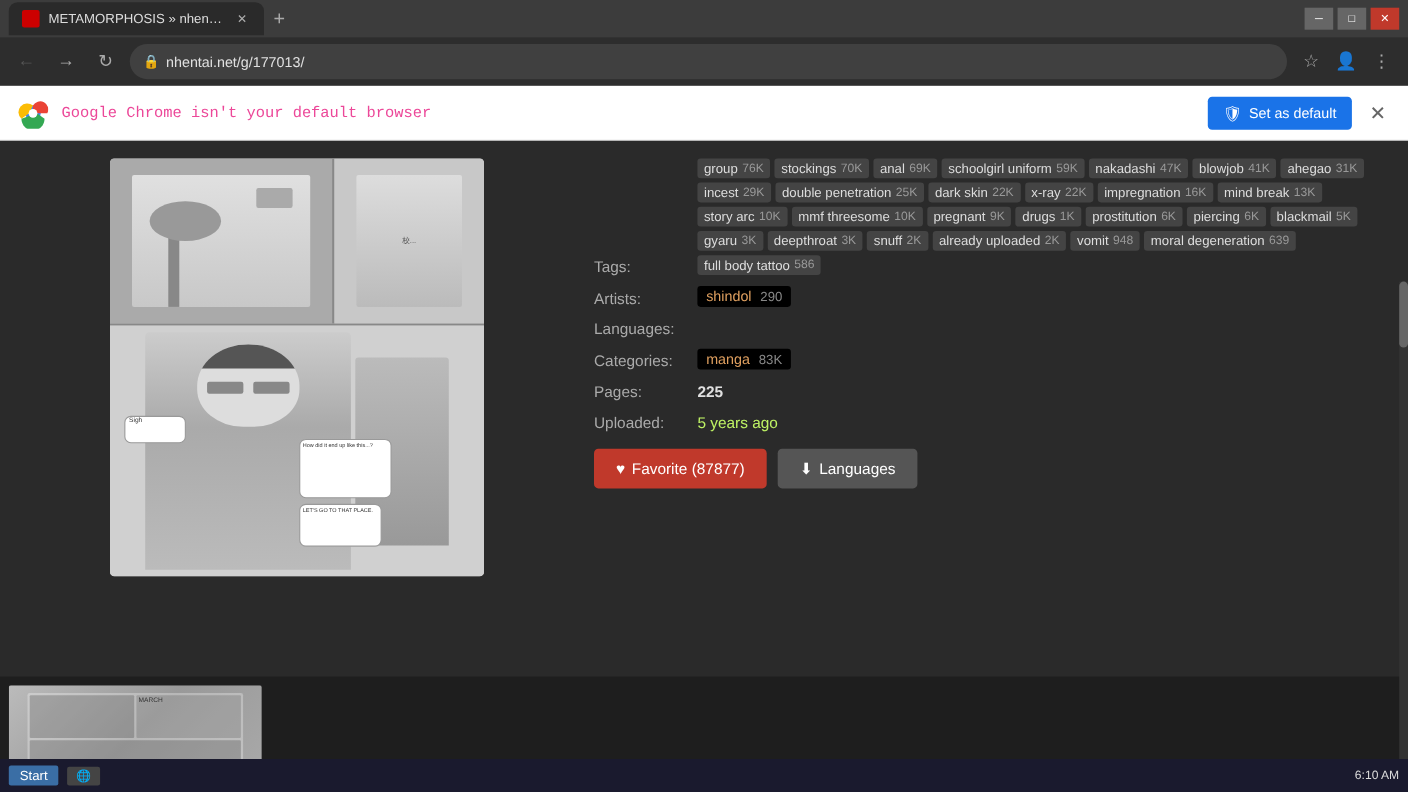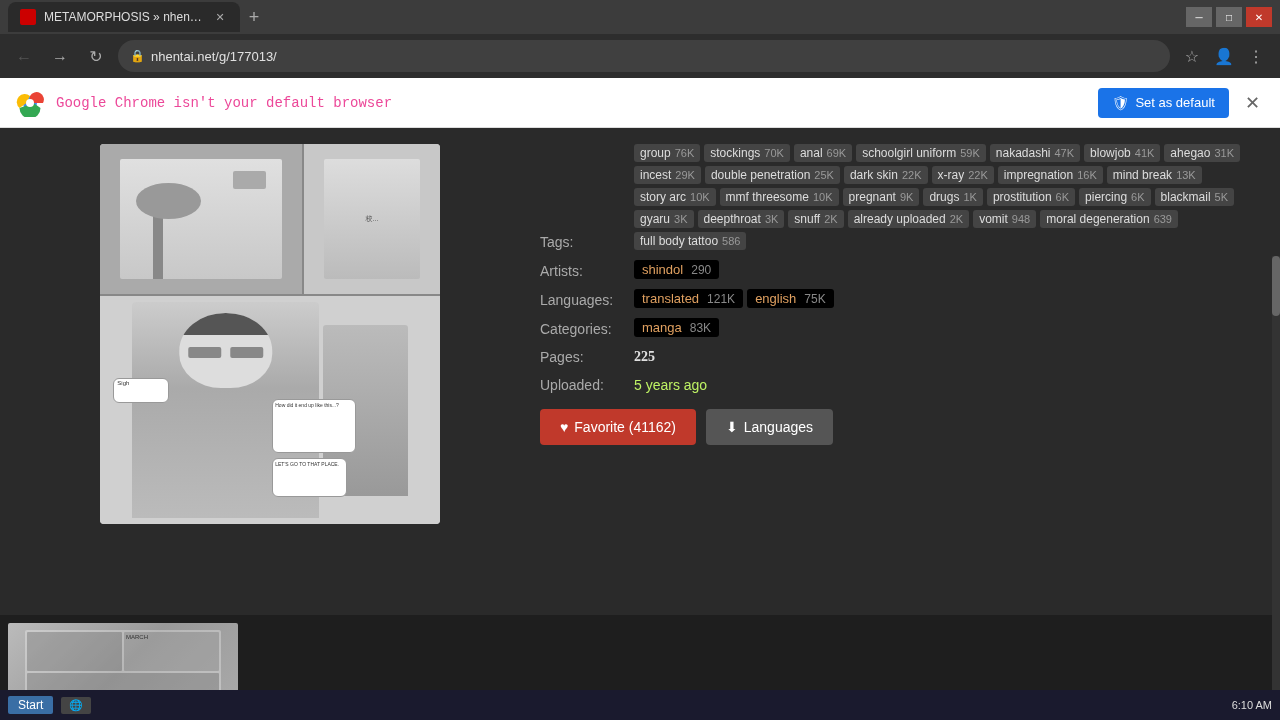--- a/index.html
+++ b/index.html
@@ -334,21 +334,20 @@
       color: #e0a060;
       cursor: pointer;
     }
 
     .tag-link .count { color: #888; margin-left: 4px; font-size: 12px; }
 
     .pages-value {
       font-size: 14px;
       color: #e0e0e0;
       font-weight: bold;
-      font-family: Liberation Serif, serif;
     }
 
     .uploaded-value {
       font-size: 14px;
       color: #bef264;
     }
 
     .action-buttons {
       display: flex;
       gap: 10px;
@@ -596,24 +595,20 @@
 
       <div class="info-row">
         <span class="info-label">Artists:</span>
         <div class="tags-container">
         <span class="tag tag-link">shindol <span class="count">290</span></span>
           </div>
       </div>
 
       <div class="info-row">
         <span class="info-label">Languages:</span>
-        <div class="tags-container">
-        <span class="tag tag-link">translated <span class="count">121K</span></span>
-            <span class="tag tag-link">english <span class="count">75K</span></span>
-          </div>
       </div>
 
       <div class="info-row">
         <span class="info-label">Categories:</span>
         <div class="tags-container">
         <span class="tag tag-link">manga <span class="count">83K</span></span>
           </div>
       </div>
 
       <div class="info-row">
@@ -622,21 +617,21 @@
       </div>
 
       <div class="info-row">
         <span class="info-label">Uploaded:</span>
         <span class="uploaded-value">5 years ago</span>
       </div>
 
       <div class="action-buttons">
         <button class="btn-favorite">
           <span>♥</span>
-          <span>Favorite (41162)</span>
+          <span>Favorite (87877)</span>
         </button>
         <button class="btn-download">
           <span>⬇</span>
           <span>Languages</span>
         </button>
       </div>
     </div>
   </div>
 
   <div class="thumbnail-strip">

